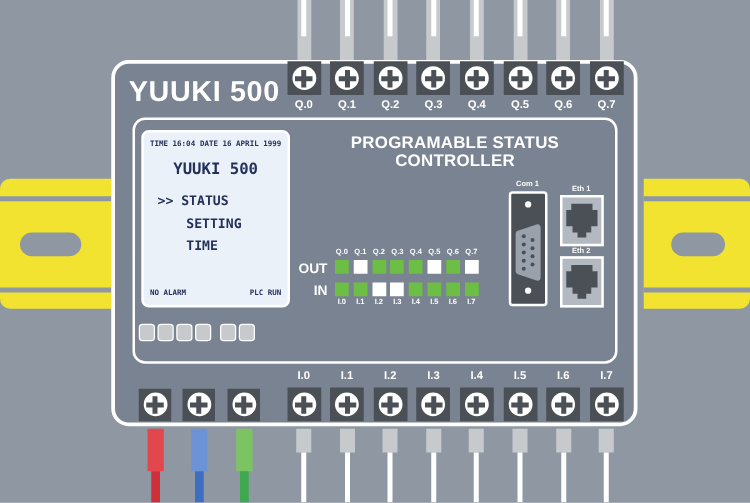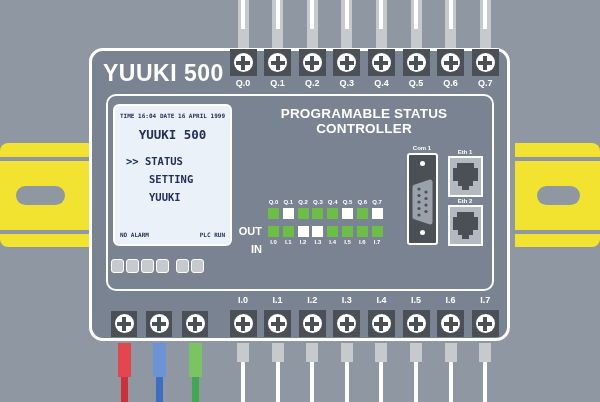--- a/index.html
+++ b/index.html
@@ -49,21 +49,21 @@
     color:#fff; font-size:13.5px; font-weight:600; letter-spacing:0.2px;}
   .plc-logo{position:absolute; left:269px; top:131px; color:#fff; font-size:54px;
     font-weight:bold; line-height:1; letter-spacing:-1px;}
   
   .tsq{position:absolute; background:#4B5056;}
   .screw{position:absolute; width:19px; height:19px; border-radius:50%; background:#fff;}
   .screw::before{content:""; position:absolute; left:2.5px; top:7.5px; width:14px; height:4px; background:#4B5056;}
   .screw::after{content:""; position:absolute; left:7.5px; top:2.5px; width:4px; height:14px; background:#4B5056;}
   .tlabel{position:absolute; width:36px; text-align:center; color:#fff; font-size:9px; font-weight:bold;}
   
-  .io-label{position:absolute; left:228px; width:34px; text-align:right; color:#fff; font-size:11px; font-weight:bold;margin-top:16px;}
+  .io-label{position:absolute; left:228px; width:34px; text-align:right; color:#fff; font-size:11px; font-weight:bold;}
   .led{position:absolute; width:11px; height:11px;}
   .led-label{position:absolute; width:18px; text-align:center; color:#fff; font-size:6px; font-weight:bold;}
   
   .port-label{position:absolute; width:44px; text-align:center; color:#fff; font-size:6px; font-weight:bold;}
   .com-box{position:absolute; left:407px; top:153px; width:31px; height:92px;
     background:#4B5056; border:2px solid #fff; border-radius:3px; box-sizing:border-box;}
   .com-dot{position:absolute; left:419.5px; width:5px; height:5px; border-radius:50%; background:#fff;}
   .eth-box{position:absolute; left:448px; width:35px; height:41px; background:#B3B9C0;
     border:2px solid #fff; box-sizing:border-box;}
 </style>
@@ -187,21 +187,21 @@
   <div class="inner-panel"></div>
 
   <div class="screen">
     <div class="scr-row top">
       <span>TIME 16:04</span>
       <span>DATE 16 APRIL 1999</span>
     </div>
     <div class="scr-title">YUUKI 500</div>
     <div class="menu-line l1">&gt;&gt; STATUS</div>
     <div class="menu-line l2">SETTING</div>
-    <div class="menu-line l3">YUUKI</div>
+    <div class="menu-line l3">TIME</div>
     <div class="scr-row bot">
       <span>NO ALARM</span>
       <span>PLC RUN</span>
     </div>
   </div>
 
   <div class="dev-btn" style="left:111px"></div>
   <div class="dev-btn" style="left:126px"></div>
   <div class="dev-btn" style="left:141px"></div>
   <div class="dev-btn" style="left:156px"></div>

